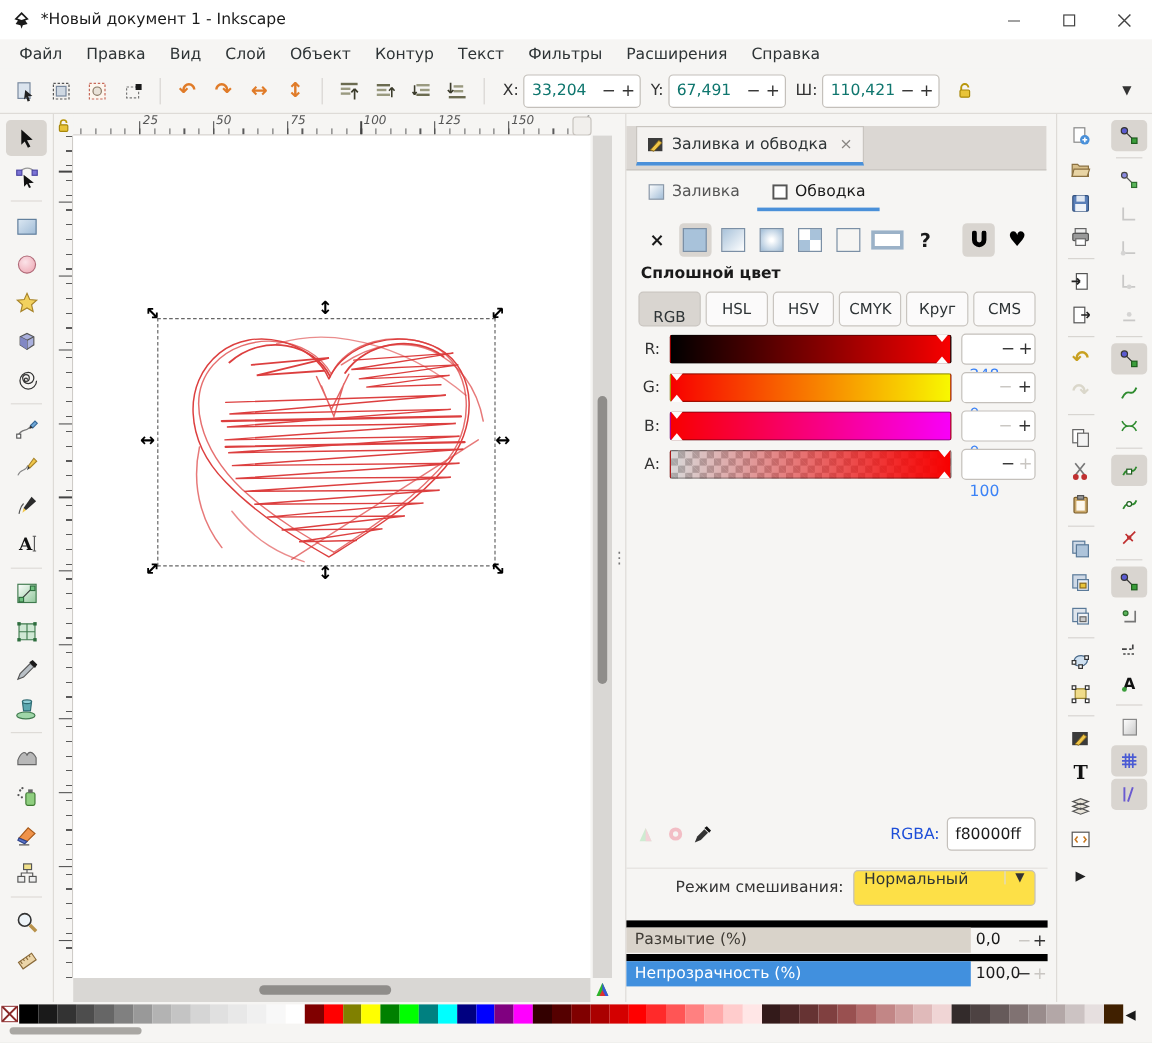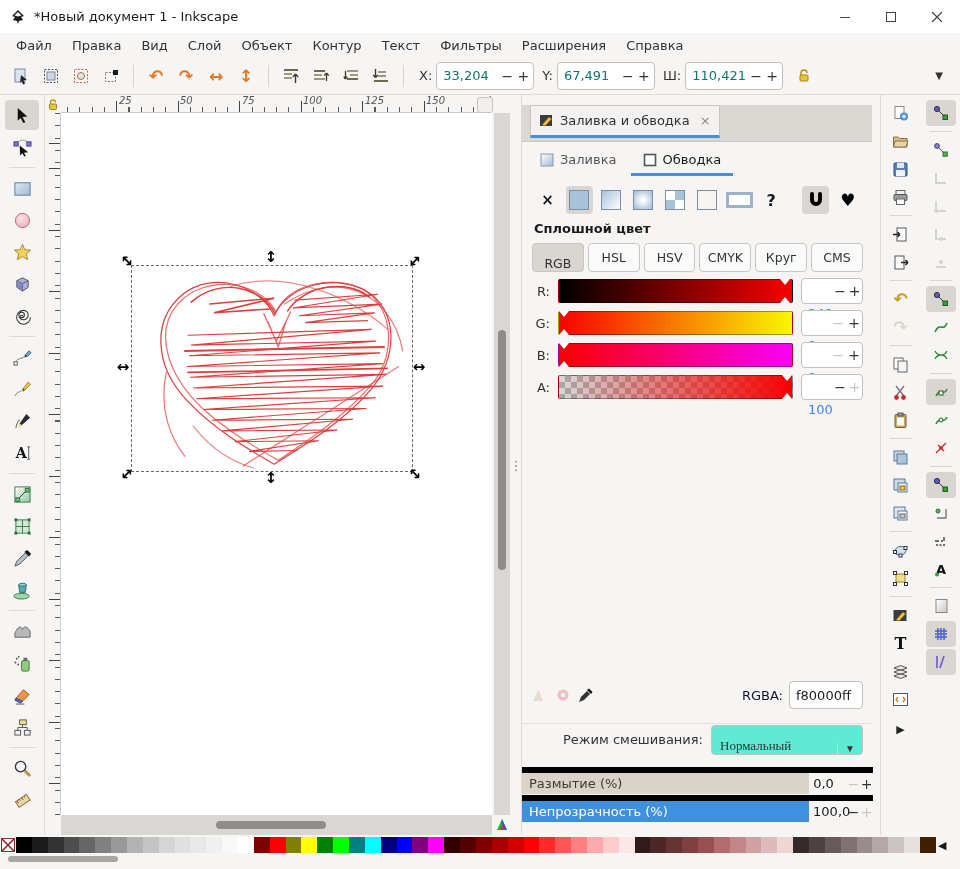--- a/index.html
+++ b/index.html
@@ -97,26 +97,26 @@
   .track.g{background:linear-gradient(to right,#f80000,#f8f800);}
   .track.b{background:linear-gradient(to right,#f80000,#f800f8);}
   .track.a{background-color:#d8d8d8;background-image:linear-gradient(to right,rgba(248,0,0,0),rgba(248,0,0,1)),linear-gradient(45deg,#a9a9a9 25%,transparent 25%,transparent 75%,#a9a9a9 75%),linear-gradient(45deg,#a9a9a9 25%,transparent 25%,transparent 75%,#a9a9a9 75%);background-size:100% 100%,12px 12px,12px 12px;background-position:0 0,0 0,6px 6px;}
   .hnd2{position:absolute;top:-1px;bottom:-1px;width:0;}
   .hnd2::before{content:"";position:absolute;top:0;left:-5px;border:5px solid transparent;border-top:6px solid #fdfdfd;}
   .hnd2::after{content:"";position:absolute;bottom:0;left:-5px;border:5px solid transparent;border-bottom:6px solid #fdfdfd;}
   .spin{width:62px;height:26px;background:#fff;border:1px solid #c4c0bb;border-radius:4px;display:flex;align-items:center;box-sizing:border-box;}
   .spin .val{flex:1;padding-left:6px;color:#3b82f6;margin-top:44px;}
   #rgba-row{position:absolute;left:10px;top:585px;width:331px;height:30px;display:flex;align-items:center;}
   #rgba-row .ic{margin-right:8px;}
-  #rgba-row .lbl{margin-left:auto;color:#0f172a;margin-right:6px;}
+  #rgba-row .lbl{margin-left:auto;color:#1d4ed8;margin-right:6px;}
   #rgba-field{width:72px;height:26px;background:#fff;border:1px solid #c4c0bb;border-radius:4px;display:flex;align-items:center;}
   #rgba-field input{border:none;outline:none;width:64px;font:13px "DejaVu Sans","Liberation Sans",sans-serif;padding-left:6px;background:transparent;color:#1a1a1a;}
   #blend-row{position:absolute;left:0;top:628px;width:351px;height:32px;display:flex;align-items:center;justify-content:flex-end;padding-right:10px;box-sizing:border-box;border-top:1px solid #e4e1de;}
   #blend-row .lbl{color:#333;margin-right:8px;}
-  #blend-dd{width:150px;height:28px;background:#5eead4;border:1px solid #c4c0bb;border-radius:4px;display:flex;align-items:flex-end;font-family:Liberation Serif, serif;}
+  #blend-dd{width:150px;height:28px;background:#fde047;border:1px solid #c4c0bb;border-radius:4px;display:flex;align-items:flex-start;}
   #blend-dd .v{flex:1;padding-left:8px;color:#2e3436;}
   #blend-dd .arr{width:24px;text-align:center;color:#333;font-size:10px;border-left:1px solid #dcd9d5;}
   .fxrow{position:absolute;left:0;width:351px;height:27px;display:flex;align-items:center;border-top:6px solid #000000;box-sizing:border-box;}
   .fxbar{position:relative;width:288px;height:100%;display:flex;align-items:center;padding-left:7px;box-sizing:border-box;}
   #blur-row{top:672px;}
   #blur-row .fxbar{background:#d9d3ca;color:#3f3b35;}
   #opacity-row{top:700px;}
   #opacity-row .fxbar{background:#4190de;color:#ffffff;}
   .fxval{width:34px;text-align:left;padding-left:4px;color:#1a1a1a;}
   .fxrow .sb{width:13px;}

